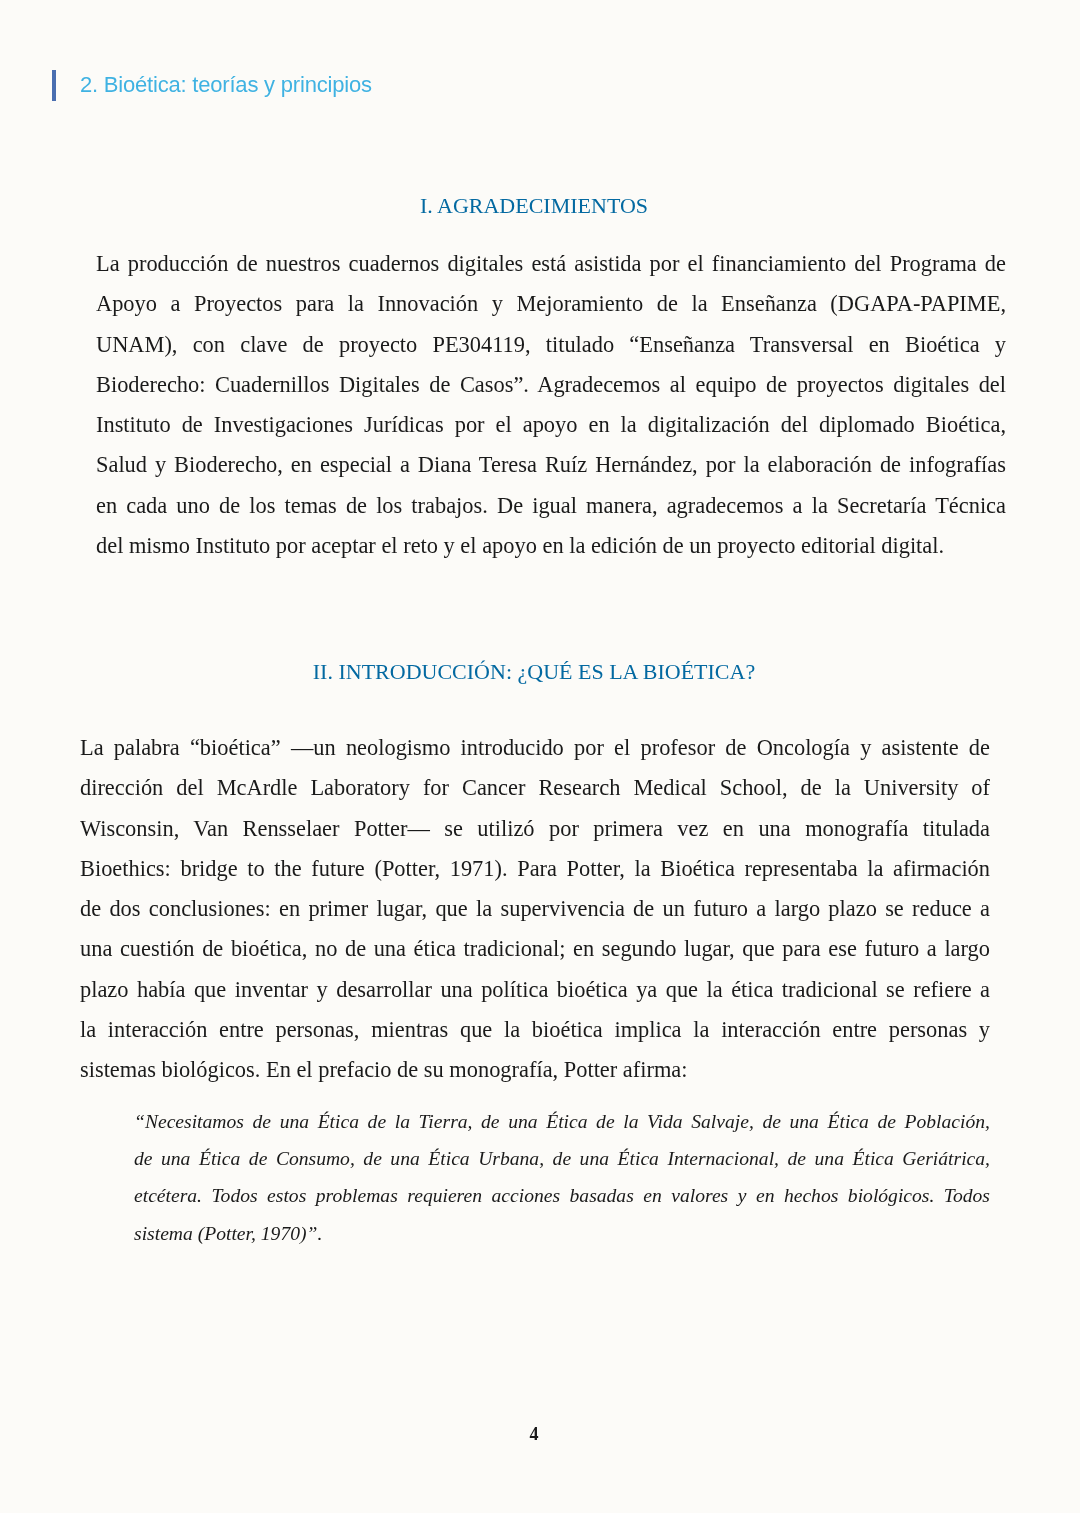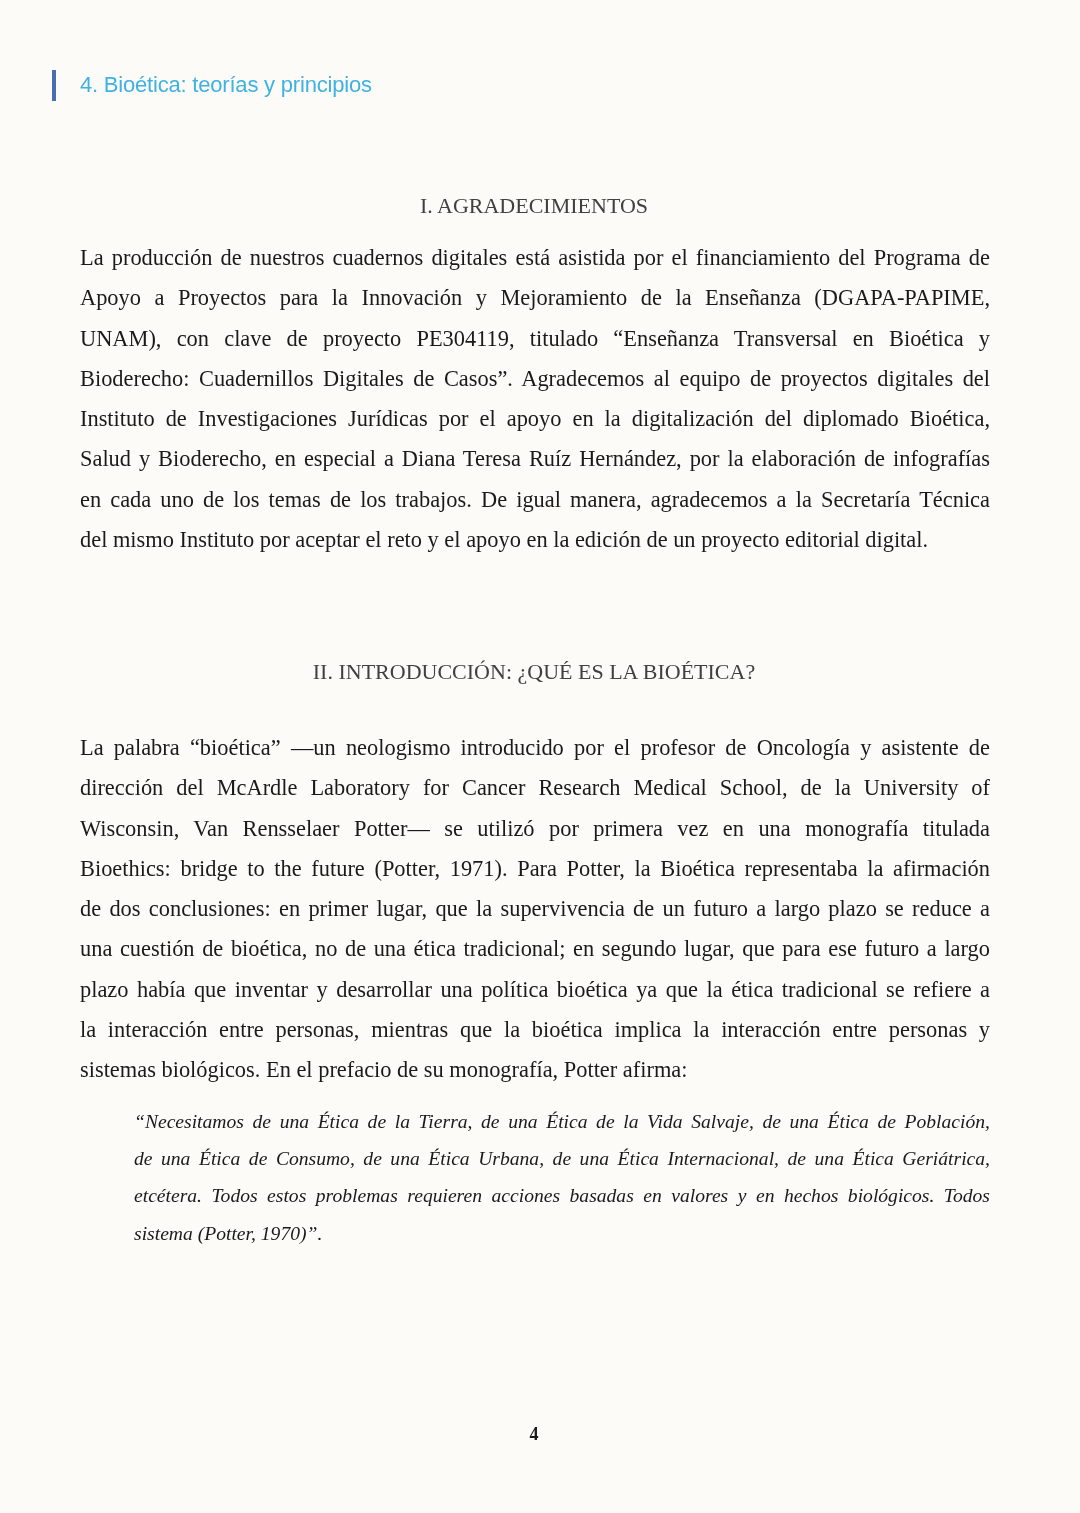--- a/index.html
+++ b/index.html
@@ -32,21 +32,21 @@
       color: #3fb2e2;
       letter-spacing: -0.2px;
       white-space: nowrap;
     }
     .section-heading {
       position: absolute;
       left: 0;
       width: 1068px;
       text-align: center;
       font-size: 22px;
-      color: #404040;
+      color: #0369a1;
       white-space: nowrap;
     }
     .para {
       position: absolute;
       left: 80px;
       width: 910px;
       font-size: 22.4px;
       line-height: 40.3px;
       text-align: justify;
       text-align-last: left;
@@ -85,25 +85,25 @@
       top: 1424px;
       text-align: center;
       font-size: 18px;
       font-weight: bold;
     }
   </style>
 </head>
 <body>
 
 <div class="header-bar"></div>
-<div class="header-title">4. Bioética: teorías y principios</div>
+<div class="header-title">2. Bioética: teorías y principios</div>
 
 <div class="section-heading" style="top:193px;">I. AGRADECIMIENTOS</div>
 
-<div class="para" style="top:238px;">
+<div class="para" style="top:244px;margin-left:16px;">
   <span class="line">La producción de nuestros cuadernos digitales está asistida por el financiamiento del Programa de</span>
   <span class="line">Apoyo a Proyectos para la Innovación y Mejoramiento de la Enseñanza (DGAPA-PAPIME,</span>
   <span class="line">UNAM), con clave de proyecto PE304119, titulado “Enseñanza Transversal en Bioética y</span>
   <span class="line">Bioderecho: Cuadernillos Digitales de Casos”. Agradecemos al equipo de proyectos digitales del</span>
   <span class="line">Instituto de Investigaciones Jurídicas por el apoyo en la digitalización del diplomado Bioética,</span>
   <span class="line">Salud y Bioderecho, en especial a Diana Teresa Ruíz Hernández, por la elaboración de infografías</span>
   <span class="line">en cada uno de los temas de los trabajos. De igual manera, agradecemos a la Secretaría Técnica</span>
   <span class="line last">del mismo Instituto por aceptar el reto y el apoyo en la edición de un proyecto editorial digital.</span>
 </div>
 

